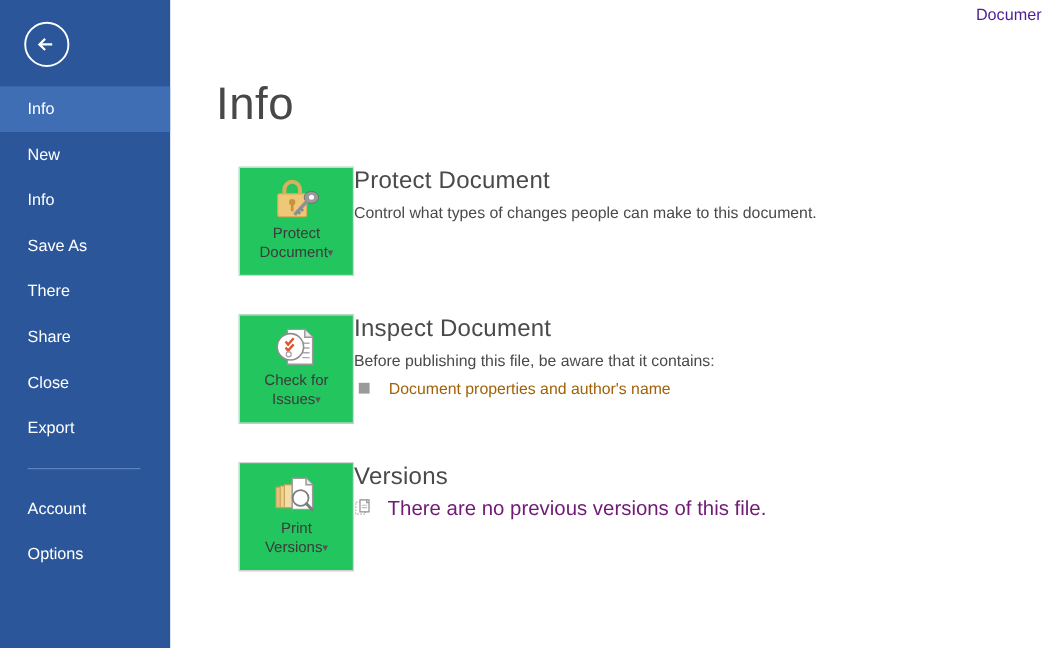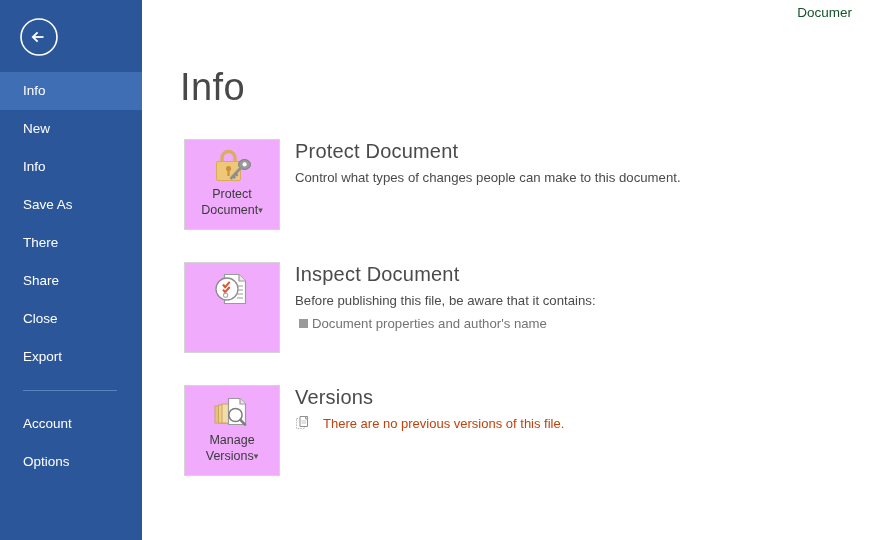--- a/index.html
+++ b/index.html
@@ -36,43 +36,43 @@
   .nav-sep {
     height:1px; background:#5b82bd;
     margin:14px 25px 14px 23px;
   }
   .nav-item.lower { }
 
   
   #main { position:absolute; left:142px; top:0; width:730px; height:540px; background:#fff; }
 
   #doc-title {
-    position:absolute; right:20px; top:5px;
-    font-size:13.5px; color:#14532d;
+    position:absolute; right:4px; top:5px;
+    font-size:13.5px; color:#4c1d95;
     white-space:nowrap;
   }
 
   #page-title {
     position:absolute; left:38px; top:66px;
     font-size:38px; font-weight:300;
     color:#484848;
     letter-spacing:0.4px;
   }
 
   
   .section { position:absolute; left:41px; }
   .section.s1 { top:139px; }
   .section.s2 { top:262px; }
   .section.s3 { top:385px; }
 
   .big-btn {
-    position:absolute; left:1px; top:0;
+    position:absolute; left:16px; top:0;
     width:96px; height:91px;
     border:1px solid #d4d4d4;
-    background:#f0abfc;
+    background:#22c55e;
     cursor:pointer;
     text-align:center;
   }
   .big-btn .bi { height:46px; display:flex; align-items:center; justify-content:center; padding-top:6px; }
   .big-btn .bl {
     font-size:12.5px; color:#3b3b3b; line-height:16px;
     padding:0 2px;
   }
   .caret { font-size:9px; color:#555; vertical-align:1px; }
 
@@ -84,24 +84,24 @@
   .sec-sub {
     font-size:13.2px; color:#4a4a4a; line-height:19px; margin-top:5px;
   }
   .bullet-row {
     display:flex; align-items:flex-start; margin-top:4px;
   }
   .sq {
     width:9px; height:9px; background:#9a9a9a;
     margin:5px 0 0 4px; flex:none;
   }
-  .bullet-row .bt { font-size:13.2px; color:#737373; margin-left:4px; line-height:19px; }
+  .bullet-row .bt { font-size:13.2px; color:#a16207; margin-left:16px; line-height:19px; }
   .ver-row { display:flex; align-items:flex-start; margin-top:5px; }
   .ver-row .vi { flex:none; margin:1px 0 0 0; }
-  .ver-row .vt { font-size:13px; color:#c2410c; margin-left:12px; line-height:19px; }
+  .ver-row .vt { font-size:17px; color:#701a75; margin-left:12px; line-height:19px; }
 </style>
 </head>
 <body>
 
 <div id="app">
 
   <div id="sidebar">
 
     <div id="back-wrap">
       <svg width="40" height="40" viewBox="0 0 40 40">
@@ -200,20 +200,24 @@
             <path d="M25 23 H31" stroke="#aaaaaa" stroke-width="1.2"></path>
             <path d="M25 27 H31" stroke="#aaaaaa" stroke-width="1.2"></path>
 
             <circle cx="15" cy="18" r="11" fill="#ffffff" stroke="#8d8d8d" stroke-width="1.3"></circle>
 
             <path d="M11 13.5 l2.1 2.6 l4.6 -5.2" fill="none" stroke="#e0542f" stroke-width="2"></path>
             <path d="M11 18.6 l2.1 2.6 l4.6 -5.2" fill="none" stroke="#e0542f" stroke-width="2"></path>
             <circle cx="13.6" cy="24.2" r="2.1" fill="none" stroke="#a8a8a8" stroke-width="1.1"></circle>
           </svg>
         </div>
+        <div class="bl">
+          <div>Check for</div>
+          <div><span>Issues</span><span class="caret">▾</span></div>
+        </div>
       </div>
       <div class="sec-text">
         <div class="sec-head">Inspect Document</div>
         <div class="sec-sub">Before publishing this file, be aware that it contains:</div>
         <div class="bullet-row">
           <div class="sq"></div>
           <div class="bt">Document properties and author's name</div>
         </div>
       </div>
     </div>
@@ -228,21 +232,21 @@
             <rect x="11" y="10" width="10" height="19" fill="#f2dca8" stroke="#c7a358" stroke-width="0.9"></rect>
 
             <path d="M17.5 4.5 H29 L34.5 10 V30.5 H17.5 Z" fill="#ffffff" stroke="#9a9a9a" stroke-width="1.2"></path>
             <path d="M29 4.5 V10 H34.5" fill="#e9e9e9" stroke="#9a9a9a" stroke-width="1.2"></path>
 
             <circle cx="24.5" cy="21" r="6.6" fill="#ffffff" stroke="#7d7d7d" stroke-width="1.5"></circle>
             <path d="M29.4 25.8 L34 30.6" stroke="#7d7d7d" stroke-width="2.6" stroke-linecap="round"></path>
           </svg>
         </div>
         <div class="bl">
-          <div>Manage</div>
+          <div>Print</div>
           <div><span>Versions</span><span class="caret">▾</span></div>
         </div>
       </div>
       <div class="sec-text">
         <div class="sec-head">Versions</div>
         <div class="ver-row">
           <div class="vi">
             <svg width="16" height="16" viewBox="0 0 16 16">
               <rect x="1.5" y="3.5" width="8" height="10" fill="none" stroke="#b4b4b4" stroke-width="1" stroke-dasharray="1.4 1.2"></rect>
               <path d="M5 1.5 H12.5 V11.5 H5 Z" fill="#ffffff" stroke="#8f8f8f" stroke-width="1"></path>

